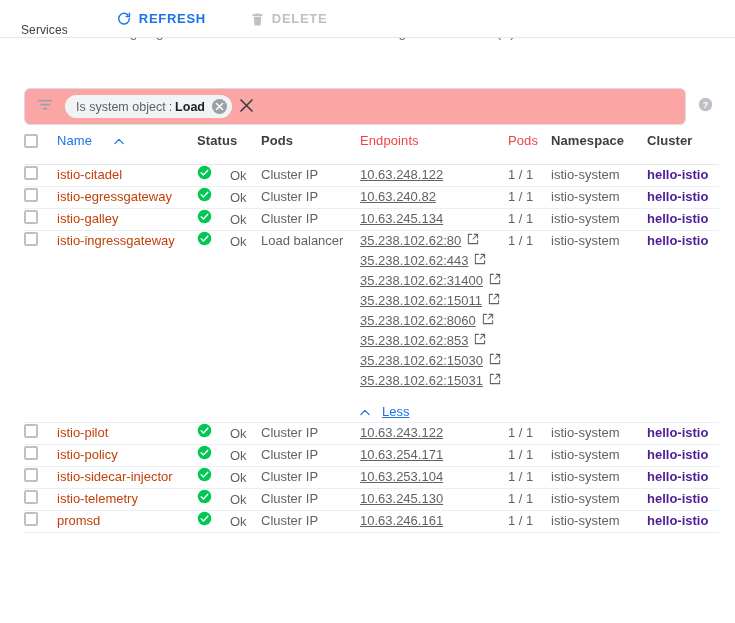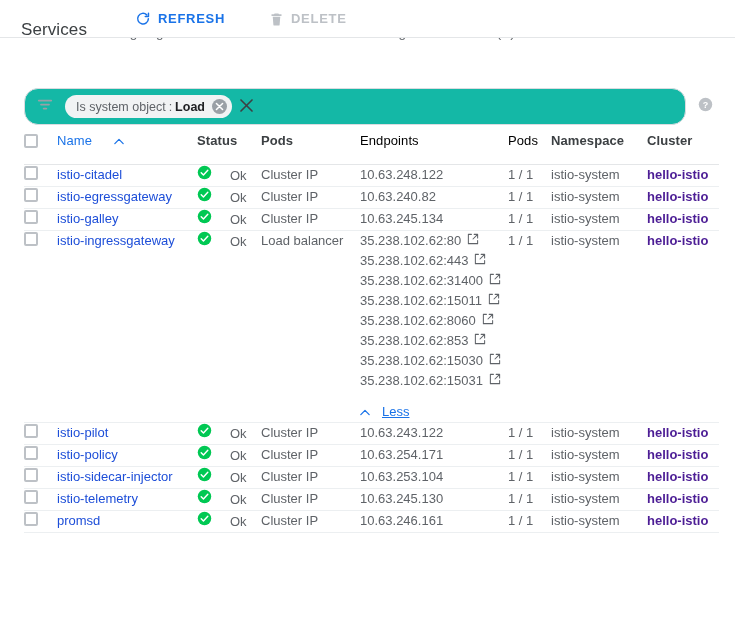--- a/index.html
+++ b/index.html
@@ -35,21 +35,21 @@
     width: 735px;
     height: 38px;
     background: #ffffff;
     border-bottom: 1px solid #e4e6e8;
     display: flex;
     align-items: center;
     padding-left: 21px;
     z-index: 10;
   }
   .page-title {
-    font-size: 17px;
+    font-size: 12px;
     color: #3c4043;
     font-weight: 400;
     letter-spacing: .1px;
     white-space: nowrap;
     margin-top: 22px;
   }
   .header-actions {
     display: flex;
     align-items: center;
     margin-left: 46px;
@@ -81,22 +81,22 @@
     width: 735px;
     display: flex;
     align-items: center;
     padding-left: 24px;
   }
   .filter-box {
     flex: 0 0 auto;
     width: 662px;
     height: 37px;
     border: 1px solid #dadce0;
-    border-radius: 14px;
-    background: #14b8a6;
+    border-radius: 6px;
+    background: #fca5a5;
     display: flex;
     align-items: center;
     padding: 0 8px 0 12px;
   }
   .funnel-icon { flex: 0 0 auto; display: block; margin-right: 12px; }
   .filter-chip {
     display: inline-flex;
     align-items: center;
     height: 23px;
     background: #f1f3f4;
@@ -167,21 +167,21 @@
     font-size: 13px;
   }
   thead th {
     height: 31px;
     font-weight: 700;
     color: #3c4043;
     border-bottom: 1px solid #e4e6e8;
     vertical-align: middle;
     letter-spacing: .1px;
   }
-  thead th.light { color: #000000; font-weight: 400; }
+  thead th.light { color: #ef4444; font-weight: 400; }
   th.c-check, td.c-check { width: 33px; }
   th.c-name,  td.c-name  { width: 140px; }
   th.c-status,td.c-status{ width: 64px; }
   th.c-type,  td.c-type  { width: 99px; }
   th.c-endp,  td.c-endp  { width: 148px; }
   th.c-pods,  td.c-pods  { width: 43px; }
   th.c-ns,    td.c-ns    { width: 96px; }
   th.c-clus,  td.c-clus  { width: 72px; }
 
   .name-head {
@@ -192,21 +192,21 @@
     gap: 22px;
     cursor: pointer;
   }
   tbody tr { border-bottom: 1px solid #eceff1; }
   tbody td {
     padding-top: 11px;
     padding-bottom: 11px;
     color: #5f6368;
     line-height: 20px;
   }
-  td.c-name   { color: #1d4ed8; }
+  td.c-name   { color: #c2410c; }
   td.c-clus   { color: #4c1d95; font-weight: 600; }
   td.c-pods   { color: #5f6368; }
 
   .cbox {
     width: 14px; height: 14px;
     border: 2px solid #bdc1c6;
     border-radius: 2px;
     background: #fff;
     display: block;
     margin-top: 1px;
@@ -214,20 +214,21 @@
   }
   .status-cell { display: flex; align-items: flex-end; gap: 18px; }
   .ok-icon { flex: 0 0 auto; display: block; }
 
   .endpoint-line {
     display: flex;
     align-items: center;
     gap: 6px;
     line-height: 20px;
     white-space: nowrap;
+    text-decoration: underline;
   }
   .endpoint-line + .endpoint-line { margin-top: 0px; }
   .ext-icon { flex: 0 0 auto; display: block; cursor: pointer; }
   .less-link {
     display: inline-flex;
     align-items: center;
     gap: 12px;
     color: #1a73e8;
     text-decoration: underline;
     font-size: 13px;

